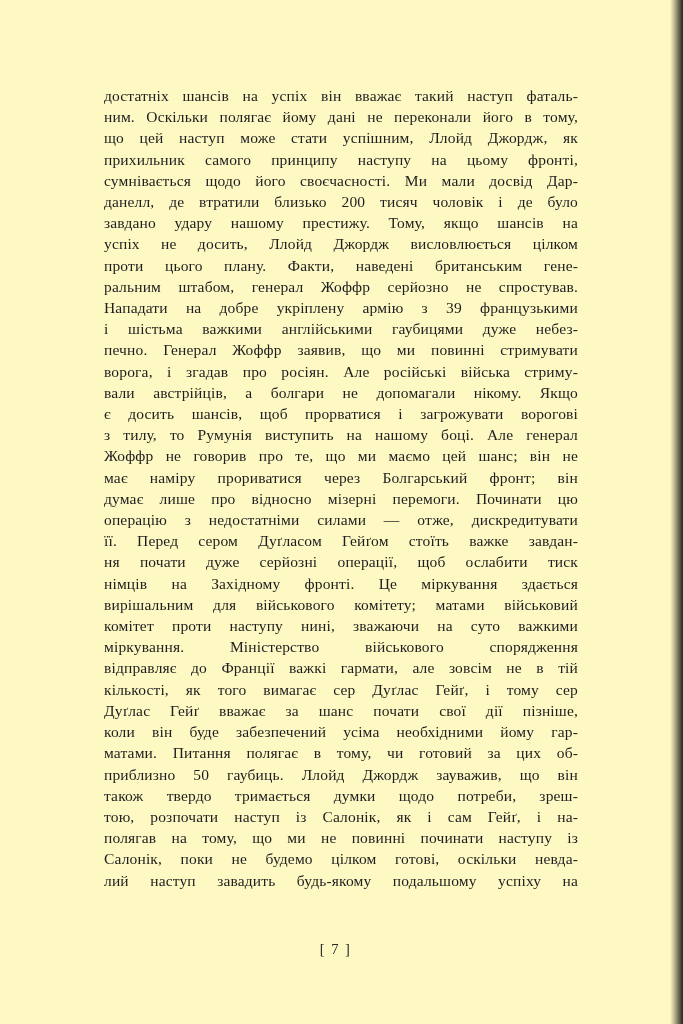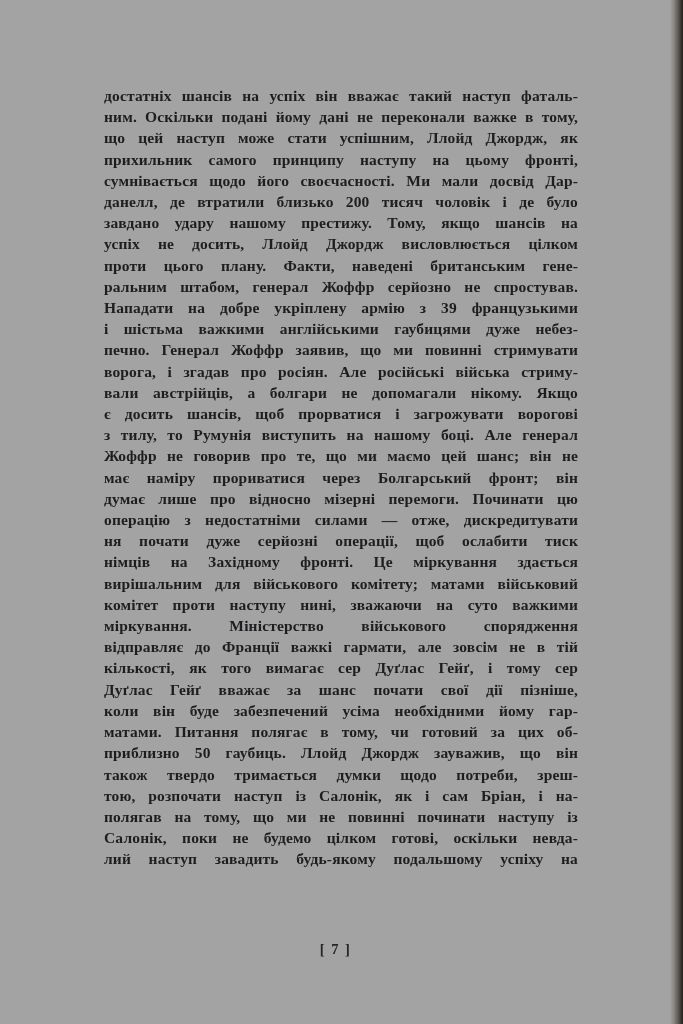--- a/index.html
+++ b/index.html
@@ -10,22 +10,21 @@
       width: 683px;
       height: 1024px;
       background: #f3f2ee;
       position: relative;
       overflow: hidden;
       font-family: "Liberation Serif", "DejaVu Serif", serif;
     }
     .page {
       position: absolute;
       inset: 0;
-      background: #a3a3a3;
-      font-weight: bold;
+      background: #fef9c3;
     }
     .text-block {
       position: absolute;
       left: 104px;
       top: 85px;
       width: 474px;
       color: #1e1d1f;
       font-size: 15.5px;
       line-height: 21.2px;
       letter-spacing: 0.01em;
@@ -58,52 +57,53 @@
         rgba(55,50,44,0.75) 70%,
         rgba(25,22,20,0.95) 100%);
     }
   </style>
 </head>
 <body>
 
 <div class="page">
   <div class="text-block" id="text-block">
       <div class="line">достатніх шансів на успіх він вважає такий наступ фаталь-</div>
-      <div class="line">ним. Оскільки подані йому дані не переконали важке в тому,</div>
+      <div class="line">ним. Оскільки полягає йому дані не переконали його в тому,</div>
       <div class="line">що цей наступ може стати успішним, Ллойд Джордж, як</div>
       <div class="line">прихильник самого принципу наступу на цьому фронті,</div>
       <div class="line">сумнівається щодо його своєчасності. Ми мали досвід Дар-</div>
       <div class="line">данелл, де втратили близько 200 тисяч чоловік і де було</div>
       <div class="line">завдано удару нашому престижу. Тому, якщо шансів на</div>
       <div class="line">успіх не досить, Ллойд Джордж висловлюється цілком</div>
       <div class="line">проти цього плану. Факти, наведені британським гене-</div>
       <div class="line">ральним штабом, генерал Жоффр серйозно не спростував.</div>
       <div class="line">Нападати на добре укріплену армію з 39 французькими</div>
       <div class="line">і шістьма важкими англійськими гаубицями дуже небез-</div>
       <div class="line">печно. Генерал Жоффр заявив, що ми повинні стримувати</div>
       <div class="line">ворога, і згадав про росіян. Але російські війська стриму-</div>
       <div class="line">вали австрійців, а болгари не допомагали нікому. Якщо</div>
       <div class="line">є досить шансів, щоб прорватися і загрожувати ворогові</div>
       <div class="line">з тилу, то Румунія виступить на нашому боці. Але генерал</div>
       <div class="line">Жоффр не говорив про те, що ми маємо цей шанс; він не</div>
       <div class="line">має наміру прориватися через Болгарський фронт; він</div>
       <div class="line">думає лише про відносно мізерні перемоги. Починати цю</div>
       <div class="line">операцію з недостатніми силами — отже, дискредитувати</div>
+      <div class="line">її. Перед сером Дуґласом Гейґом стоїть важке завдан-</div>
       <div class="line">ня почати дуже серйозні операції, щоб ослабити тиск</div>
       <div class="line">німців на Західному фронті. Це міркування здається</div>
       <div class="line">вирішальним для військового комітету; матами військовий</div>
       <div class="line">комітет проти наступу нині, зважаючи на суто важкими</div>
       <div class="line">міркування. Міністерство військового спорядження</div>
       <div class="line">відправляє до Франції важкі гармати, але зовсім не в тій</div>
       <div class="line">кількості, як того вимагає сер Дуґлас Гейґ, і тому сер</div>
       <div class="line">Дуґлас Гейґ вважає за шанс почати свої дії пізніше,</div>
       <div class="line">коли він буде забезпечений усіма необхідними йому гар-</div>
       <div class="line">матами. Питання полягає в тому, чи готовий за цих об-</div>
       <div class="line">приблизно 50 гаубиць. Ллойд Джордж зауважив, що він</div>
       <div class="line">також твердо тримається думки щодо потреби, зреш-</div>
-      <div class="line">тою, розпочати наступ із Салонік, як і сам Бріан, і на-</div>
+      <div class="line">тою, розпочати наступ із Салонік, як і сам Гейґ, і на-</div>
       <div class="line">полягав на тому, що ми не повинні починати наступу із</div>
       <div class="line">Салонік, поки не будемо цілком готові, оскільки невда-</div>
       <div class="line">лий наступ завадить будь-якому подальшому успіху на</div>
     </div>
   <div class="page-number">[ 7 ]</div>
   <div class="edge-shadow"></div>
 </div>
 
 </body></html>

